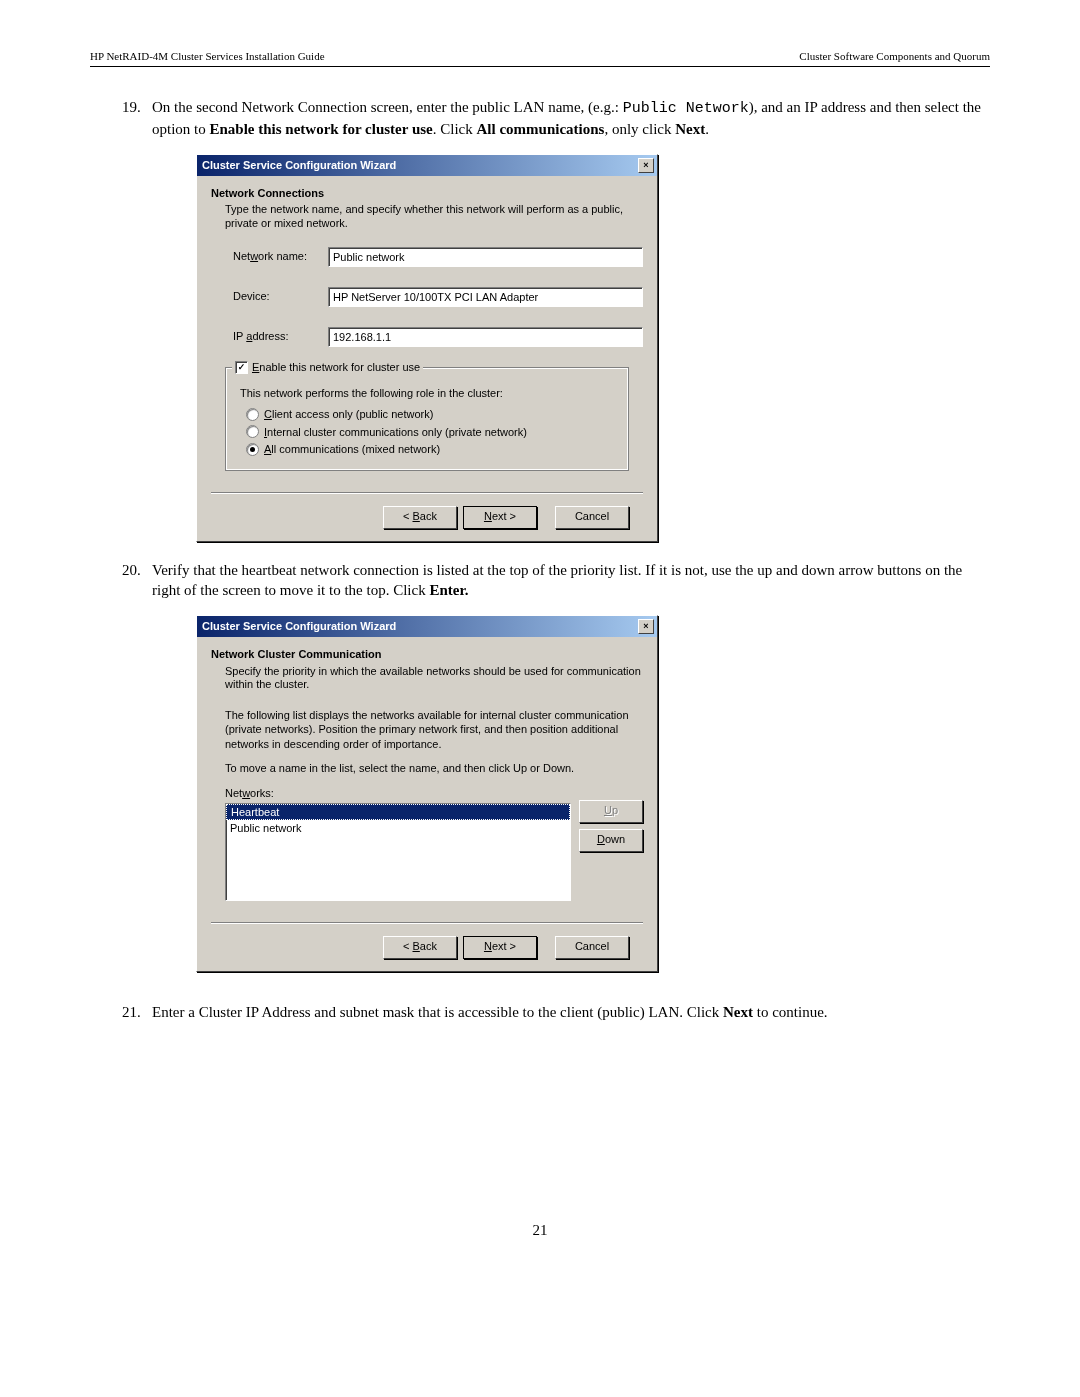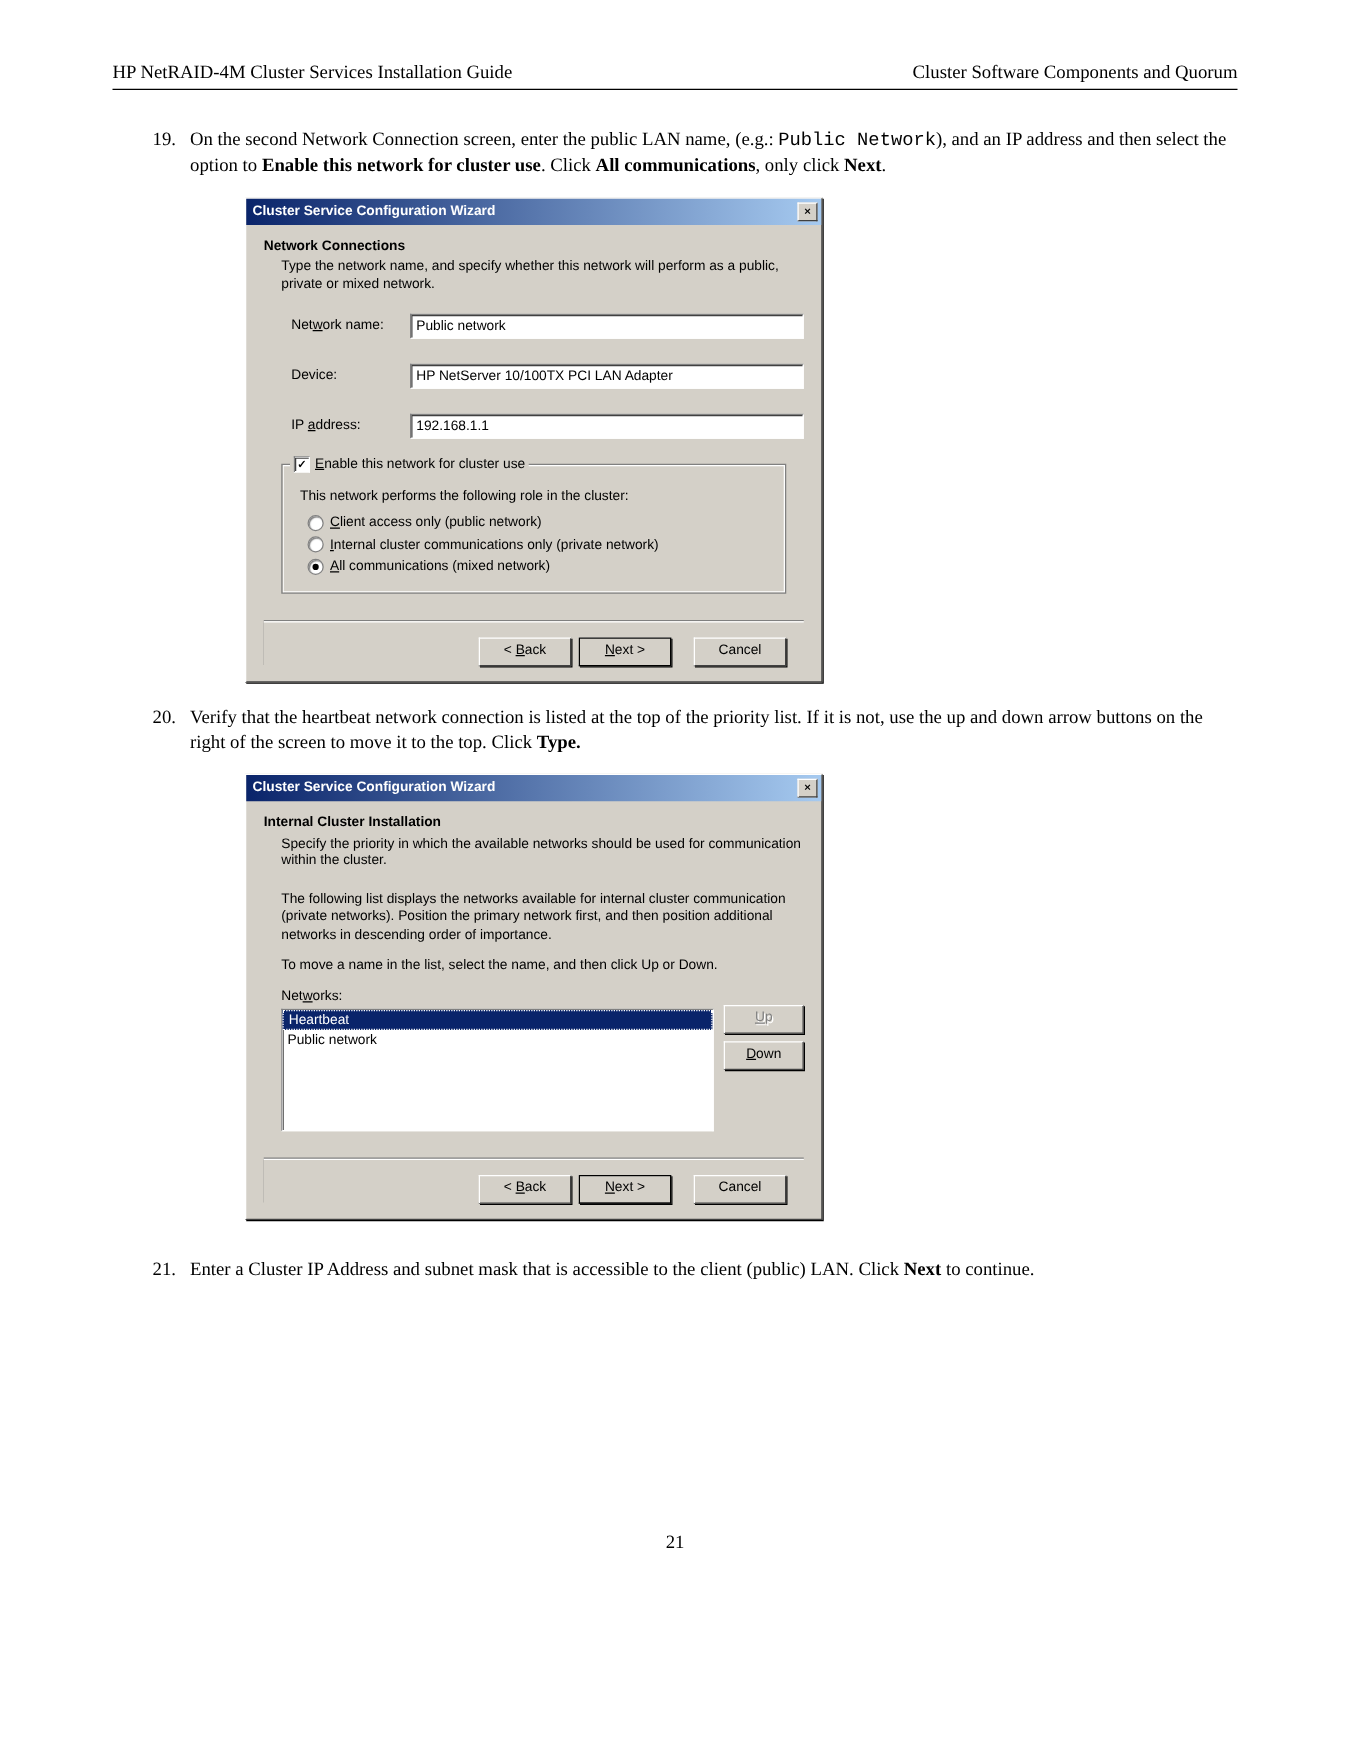--- a/index.html
+++ b/index.html
@@ -10,21 +10,21 @@
     color: #000;
   }
   .page {
     width: 900px;
     margin: 0 auto;
     padding: 50px 0 40px 0;
   }
   .header-row {
     display: flex;
     justify-content: space-between;
-    font-size: 15px;
+    font-size: 11px;
     padding: 0 0 4px 0;
   }
   .header-rule {
     border-bottom: 1px solid #000;
     margin-bottom: 30px;
   }
   ol.steps {
     list-style: none;
     padding: 0;
     margin: 0 0 0 32px;
@@ -275,31 +275,31 @@
               <div class="winbtn" style="margin-left:12px">Cancel</div>
             </div>
           </div>
         </div>
       </div>
     </li>
 
     <li>
       <span class="num">20.</span>
       <span>
-        <span>Verify that the heartbeat network connection is listed at the top of the priority list.  If it is not, use the up and down arrow buttons on the right of the screen to move it to the top. Click </span><span class="b">Type.</span><span></span>
+        <span>Verify that the heartbeat network connection is listed at the top of the priority list.  If it is not, use the up and down arrow buttons on the right of the screen to move it to the top. Click </span><span class="b">Enter.</span><span></span>
       </span>
 
       <div class="dialog-wrap">
         <div class="win2k">
           <div class="titlebar">
             <span>Cluster Service Configuration Wizard</span>
             <span class="closebtn">×</span>
           </div>
           <div class="dlg-body">
-            <div class="dlg-heading">Internal Cluster Installation</div>
+            <div class="dlg-heading">Network Cluster Communication</div>
             <div class="dlg-subtext">Specify the priority in which the available networks should be used for communication within the cluster.</div>
 
             <div style="margin:0 14px 10px 14px; line-height:1.3;">The following list displays the networks available for internal cluster communication (private networks). Position the primary network first, and then position additional networks in descending order of importance.</div>
             <div style="margin:0 14px 10px 14px;">To move a name in the list, select the name, and then click Up or Down.</div>
 
             <div class="list-row">
               <div class="left">
                 <div>Net<span class="u">w</span>orks:</div>
                 <div class="listbox">
                   <div class="item sel">Heartbeat</div>

